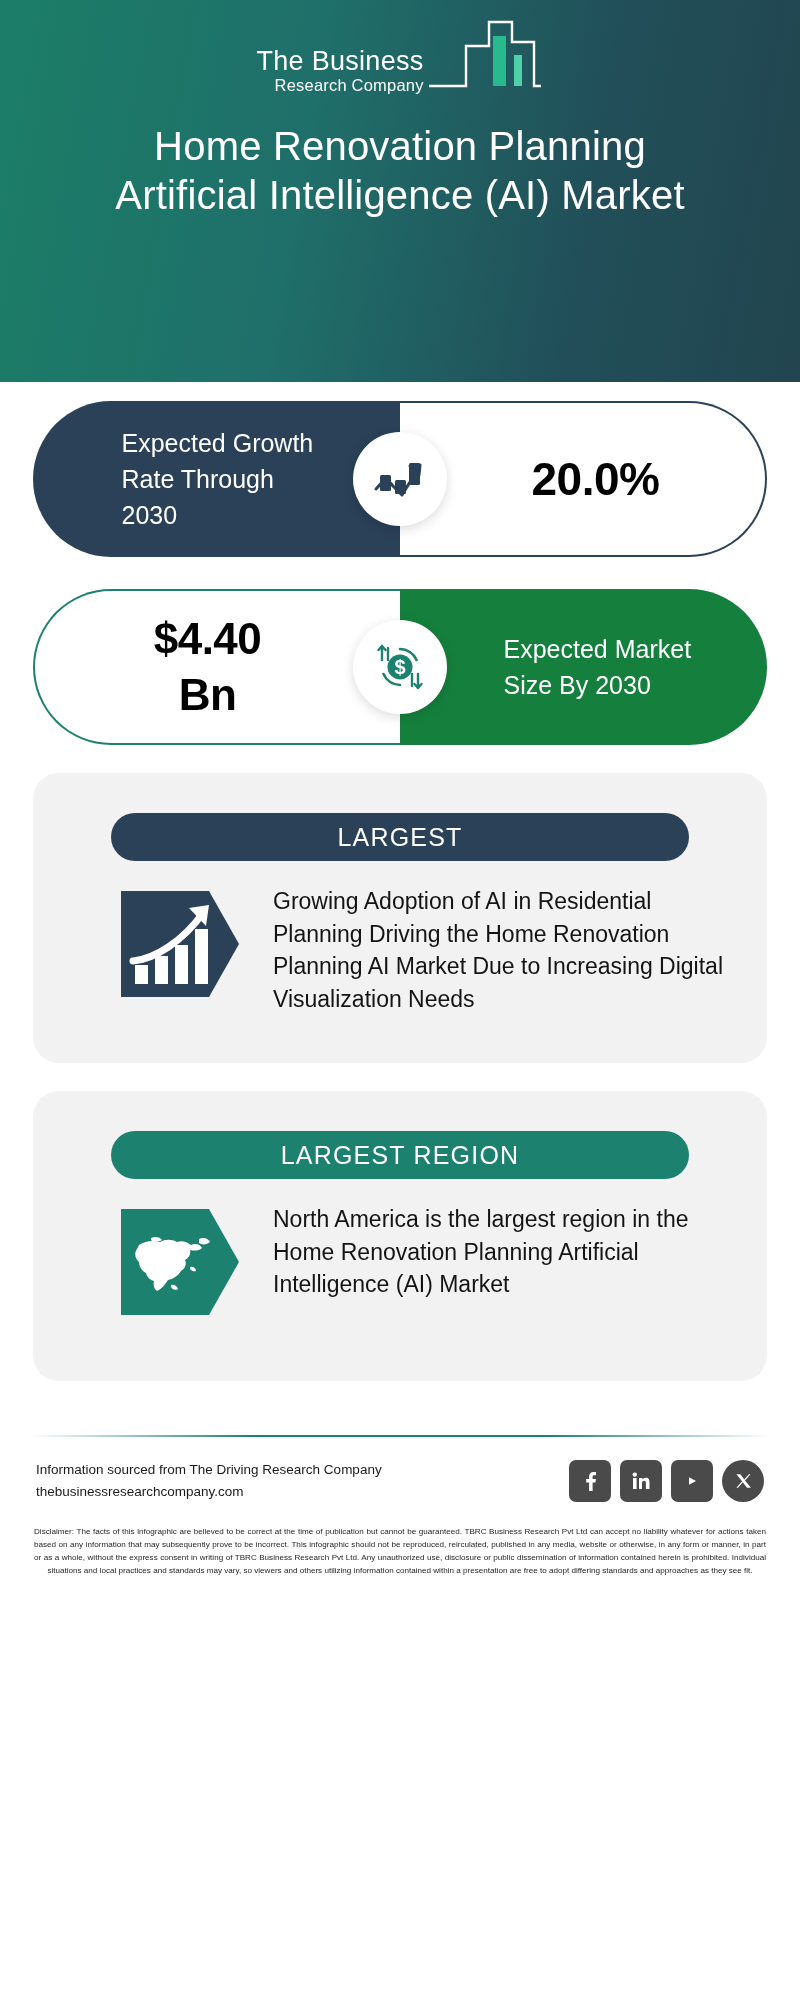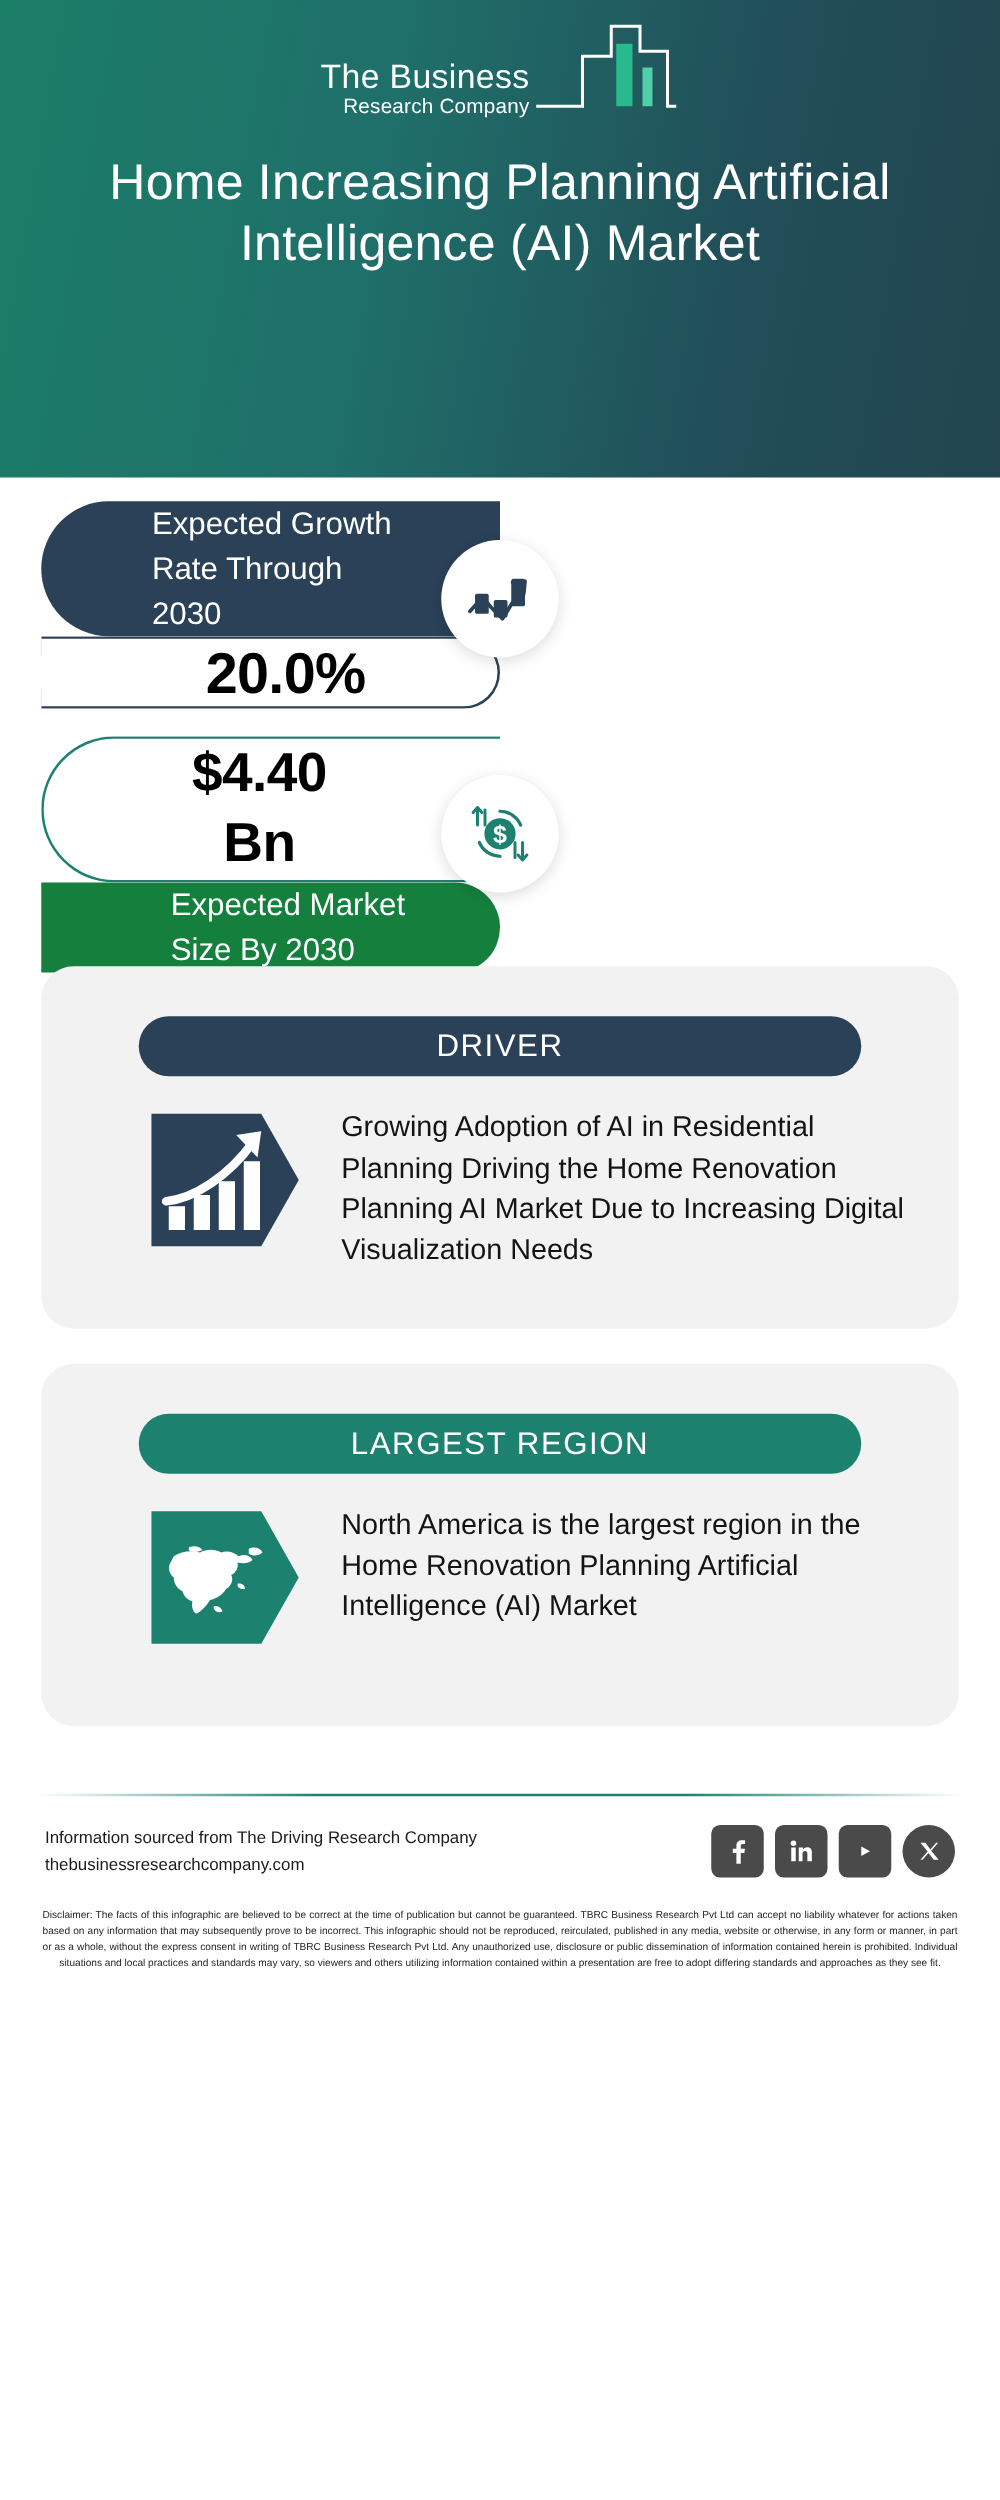--- a/index.html
+++ b/index.html
@@ -48,21 +48,20 @@
     letter-spacing: .2px;
   }
 
   
   .stat {
     position: relative;
     width: 734px;
     height: 156px;
     margin: 0 auto;
     display: flex;
-    flex-direction: column;
   }
   .stat.one { margin-top: 19px; }
   .stat.two { margin-top: 32px; }
 
   .half { width: 50%; height: 100%; position: relative; display: flex; align-items: center; }
 
   
   .fill-navy-left {
     background: #2b4158;
     border-radius: 86px 0 0 86px;
@@ -211,21 +210,21 @@
       </div>
       <div class="logo-mark">
         <svg width="118" height="76" viewBox="0 0 118 76" fill="none">
           <path d="M3 68 H40 V28 H63 V4 H86 V24 H108 V68 H115" stroke="#ffffff" stroke-width="2.4" fill="none" stroke-linejoin="miter"></path>
           <rect x="67" y="18" width="13" height="50" fill="#28b98c"></rect>
           <rect x="88" y="37" width="8" height="31" fill="#4fd0a8"></rect>
         </svg>
       </div>
     </div>
 
-    <div class="header-title">Home Increasing Planning Artificial Intelligence (AI) Market</div>
+    <div class="header-title">Home Renovation Planning Artificial Intelligence (AI) Market</div>
   </div>
 
   <div class="stat one">
     <div class="half fill-navy-left">
       <div class="stat-label">Expected Growth Rate Through 2030</div>
     </div>
     <div class="half outline-navy-right">
       <div class="stat-value">20.0%</div>
     </div>
     <div class="stat-badge">
@@ -257,21 +256,21 @@
         <path d="M29 47 A18 18 0 0 1 12.5 36" stroke="#1d8170" stroke-width="2.6" fill="none" stroke-linecap="round"></path>
         <path d="M11 22 V8 M11 8 L7.5 12 M11 8 L14.5 12" stroke="#1d8170" stroke-width="2.4" fill="none" stroke-linecap="round"></path>
         <path d="M17 22 V10" stroke="#1d8170" stroke-width="2.4" stroke-linecap="round"></path>
         <path d="M47 36 V50 M47 50 L43.5 46 M47 50 L50.5 46" stroke="#1d8170" stroke-width="2.4" fill="none" stroke-linecap="round"></path>
         <path d="M41 36 V48" stroke="#1d8170" stroke-width="2.4" stroke-linecap="round"></path>
       </svg>
     </div>
   </div>
 
   <div class="panel driver">
-    <div class="panel-pill pill-navy">DRIVER</div>
+    <div class="panel-pill pill-navy">LARGEST</div>
     <div class="panel-body">
       <div class="panel-icon">
         <svg width="122" height="122" viewBox="0 0 122 122" fill="none">
           <path d="M0 8 H88 L118 61 L88 114 H0 Z" fill="#2b4158"></path>
           <rect x="14" y="82" width="13" height="19" fill="#ffffff"></rect>
           <rect x="34" y="73" width="13" height="28" fill="#ffffff"></rect>
           <rect x="54" y="62" width="13" height="39" fill="#ffffff"></rect>
           <rect x="74" y="46" width="13" height="55" fill="#ffffff"></rect>
           <path d="M12 78 C34 76 62 58 82 30" stroke="#ffffff" stroke-width="7" fill="none" stroke-linecap="round"></path>
           <path d="M68 25 L88 22 L85 43 Z" fill="#ffffff"></path>

